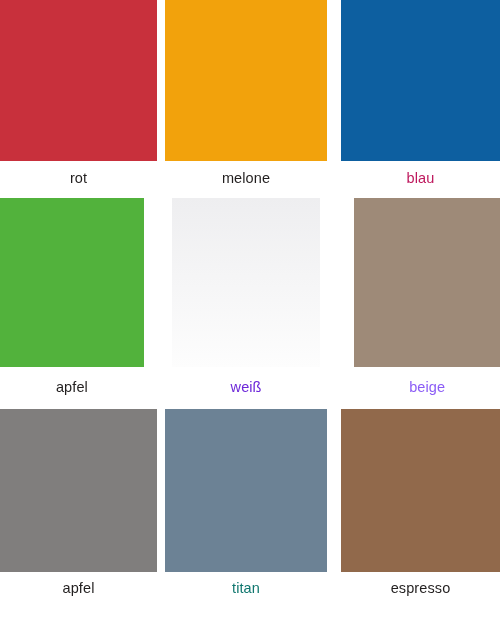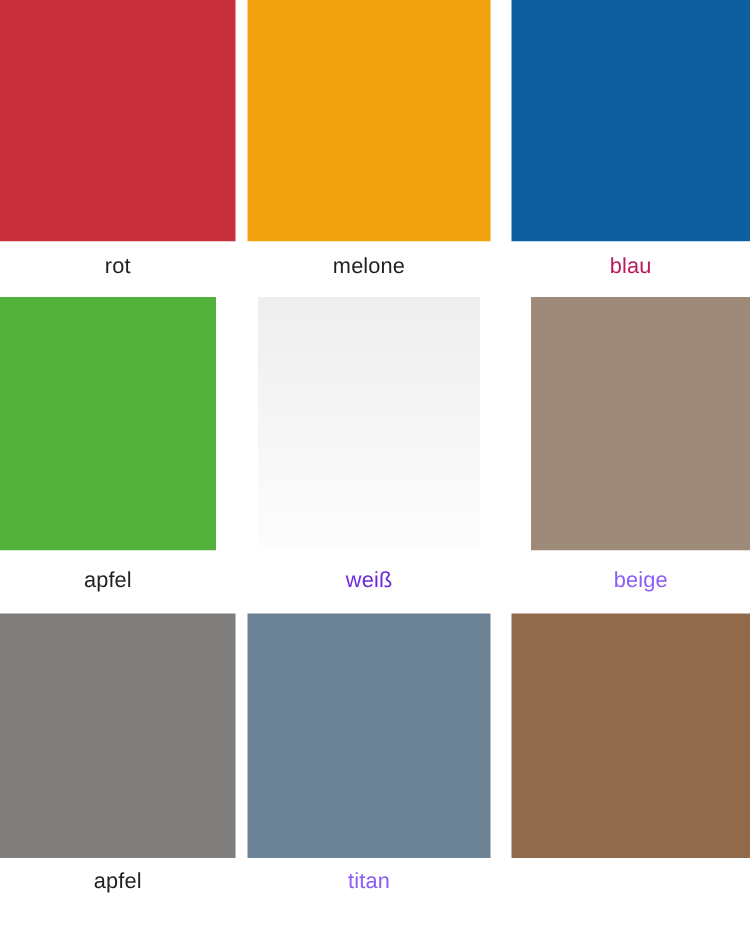--- a/index.html
+++ b/index.html
@@ -104,20 +104,21 @@
     </div>
   </div>
 
   <div class="swatch-row row-3">
     <div class="cell col-1">
       <div class="swatch" style="background: rgb(128, 126, 125);"></div>
       <div class="label" style="color: rgb(34, 31, 31);">apfel</div>
     </div>
     <div class="cell col-2">
       <div class="swatch" style="background: rgb(108, 130, 149);"></div>
-      <div class="label" style="color: #8b5cf6;">titan</div>
+      <div class="label" style="color: #0f766e;">titan</div>
     </div>
     <div class="cell col-3">
       <div class="swatch" style="background: rgb(145, 105, 75);"></div>
+      <div class="label" style="color: rgb(34, 31, 31);">espresso</div>
     </div>
   </div>
 
 </div>
 
 </body></html>

